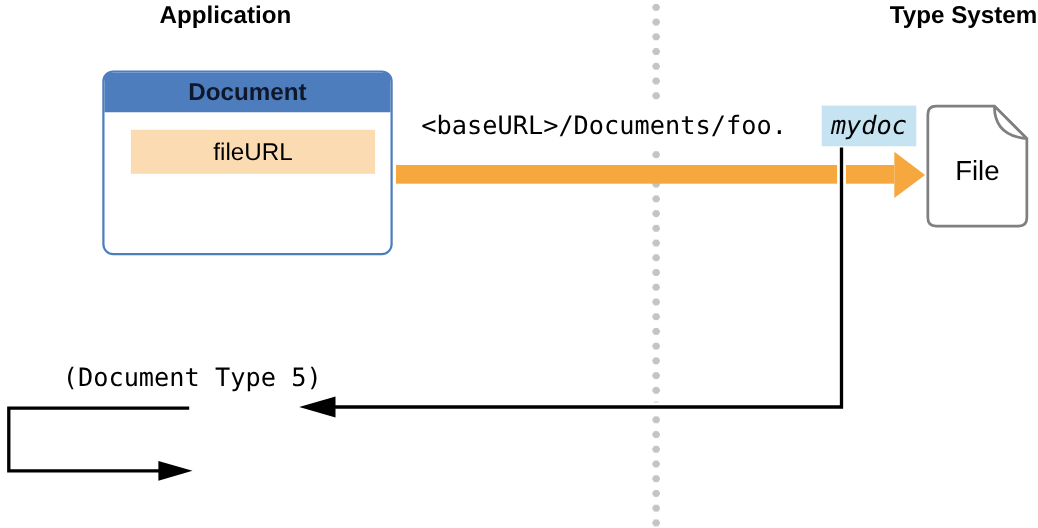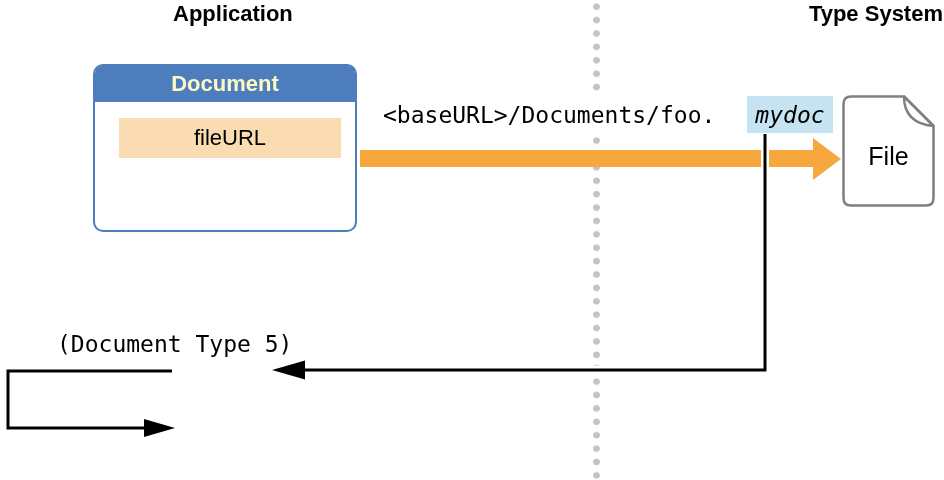--- a/index.html
+++ b/index.html
@@ -1,38 +1,38 @@
 <!DOCTYPE html>
 <html><head>
 <meta charset="utf-8">
 <style>
   html,body{margin:0;padding:0;background:#fff;}
   #canvas{
     position:relative;width:944px;height:480px;background:#fff;overflow:hidden;
     font-family:"Liberation Sans",sans-serif;color:#000;
   }
   .heading{position:absolute;top:1px;font-size:22px;font-weight:bold;line-height:26px;white-space:nowrap;}
-  #heading-app{left:145px;margin-left:28px;}
+  #heading-app{left:145px;}
   #heading-fs{right:1px;}
 
   
   #separator{
     position:absolute;left:593px;top:0;width:7px;height:480px;z-index:1;
     background-image:radial-gradient(circle,#c4c4c4 3.1px,rgba(0,0,0,0) 3.6px);
     background-size:7px 13.4px;background-repeat:repeat-y;
   }
 
   
   #doc-box{
     position:absolute;left:93px;top:64px;width:264px;height:168px;z-index:5;
     background:#fff;border:2px solid #4d7dbd;border-radius:10px;box-sizing:border-box;
   }
   #doc-box-header{
     height:36px;line-height:36px;background:#4d7dbd;border-radius:7px 7px 0 0;
-    color:#fef9c3;font-size:22px;font-weight:bold;text-align:center;
+    color:#0f172a;font-size:22px;font-weight:bold;text-align:center;
   }
   #fileurl-box{
     margin:16px 14px 0 24px;height:40px;line-height:40px;background:#fbdcb2;
     text-align:center;font-size:22px;color:#000;
   }
 
   
   #orange-arrow-band{position:absolute;left:360px;top:150px;width:453px;height:17px;background:#f6a83f;z-index:2;}
   #orange-arrow-head{
     position:absolute;left:813px;top:138px;width:0;height:0;z-index:2;

